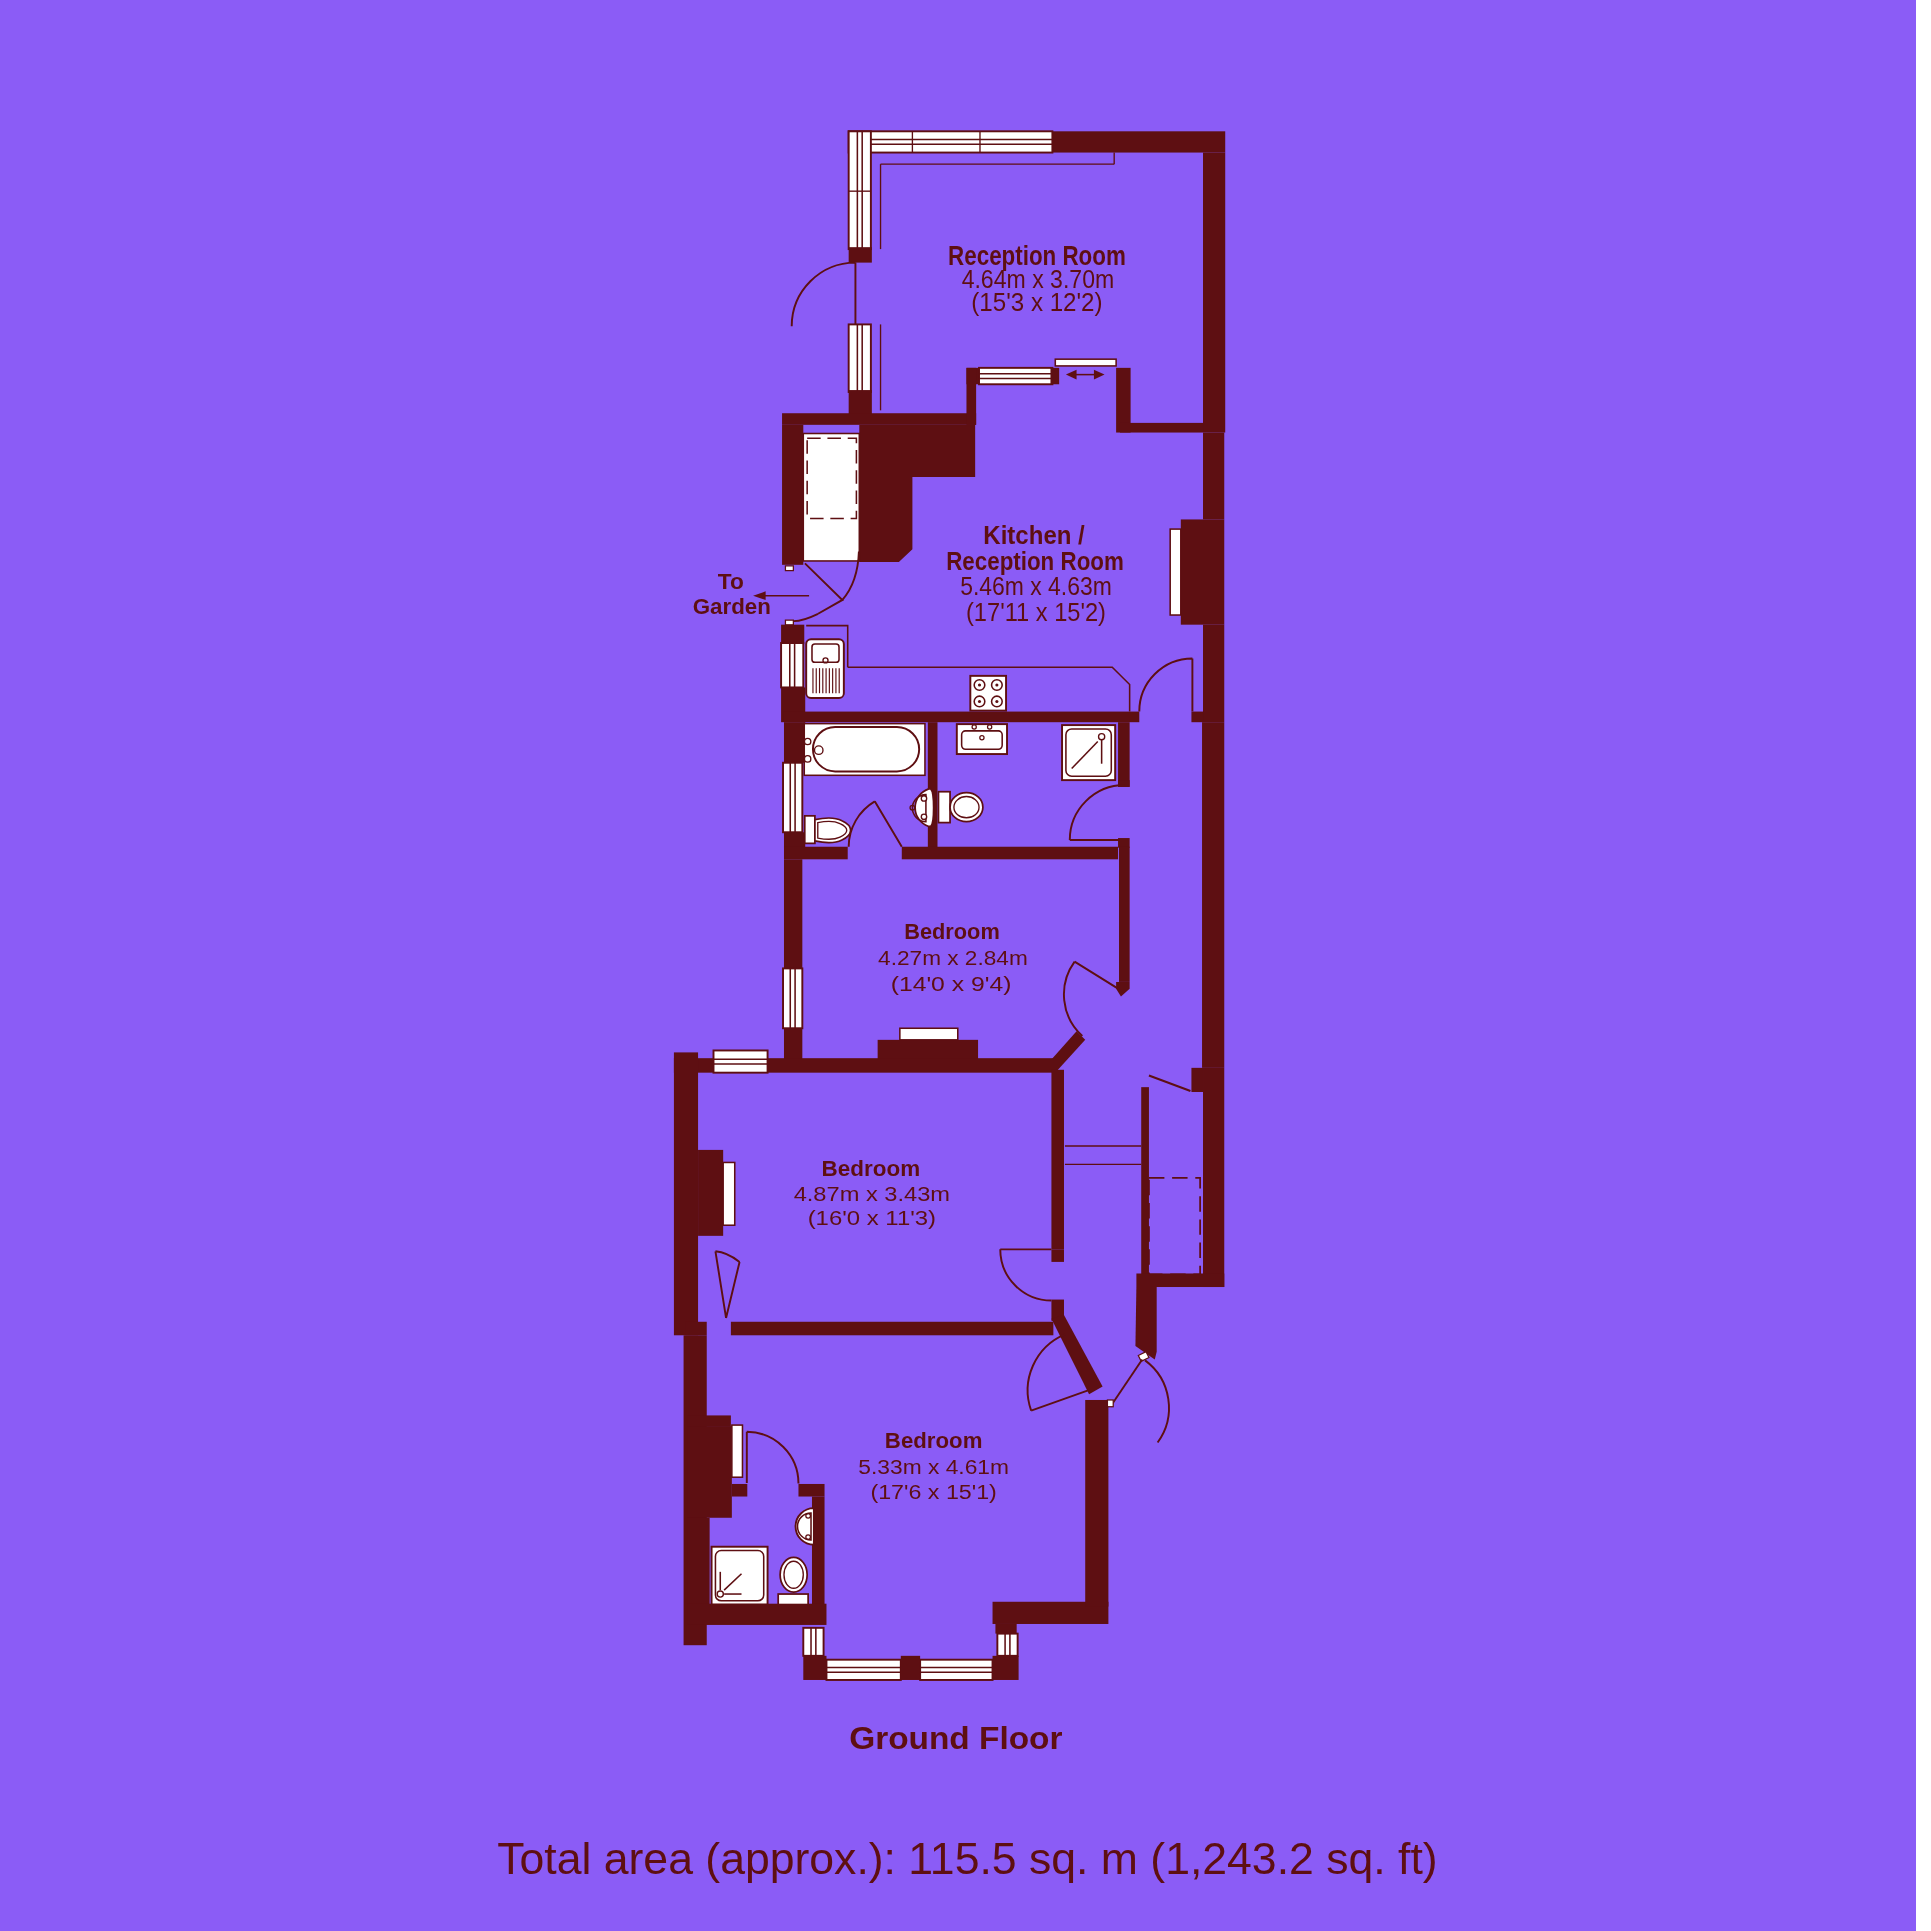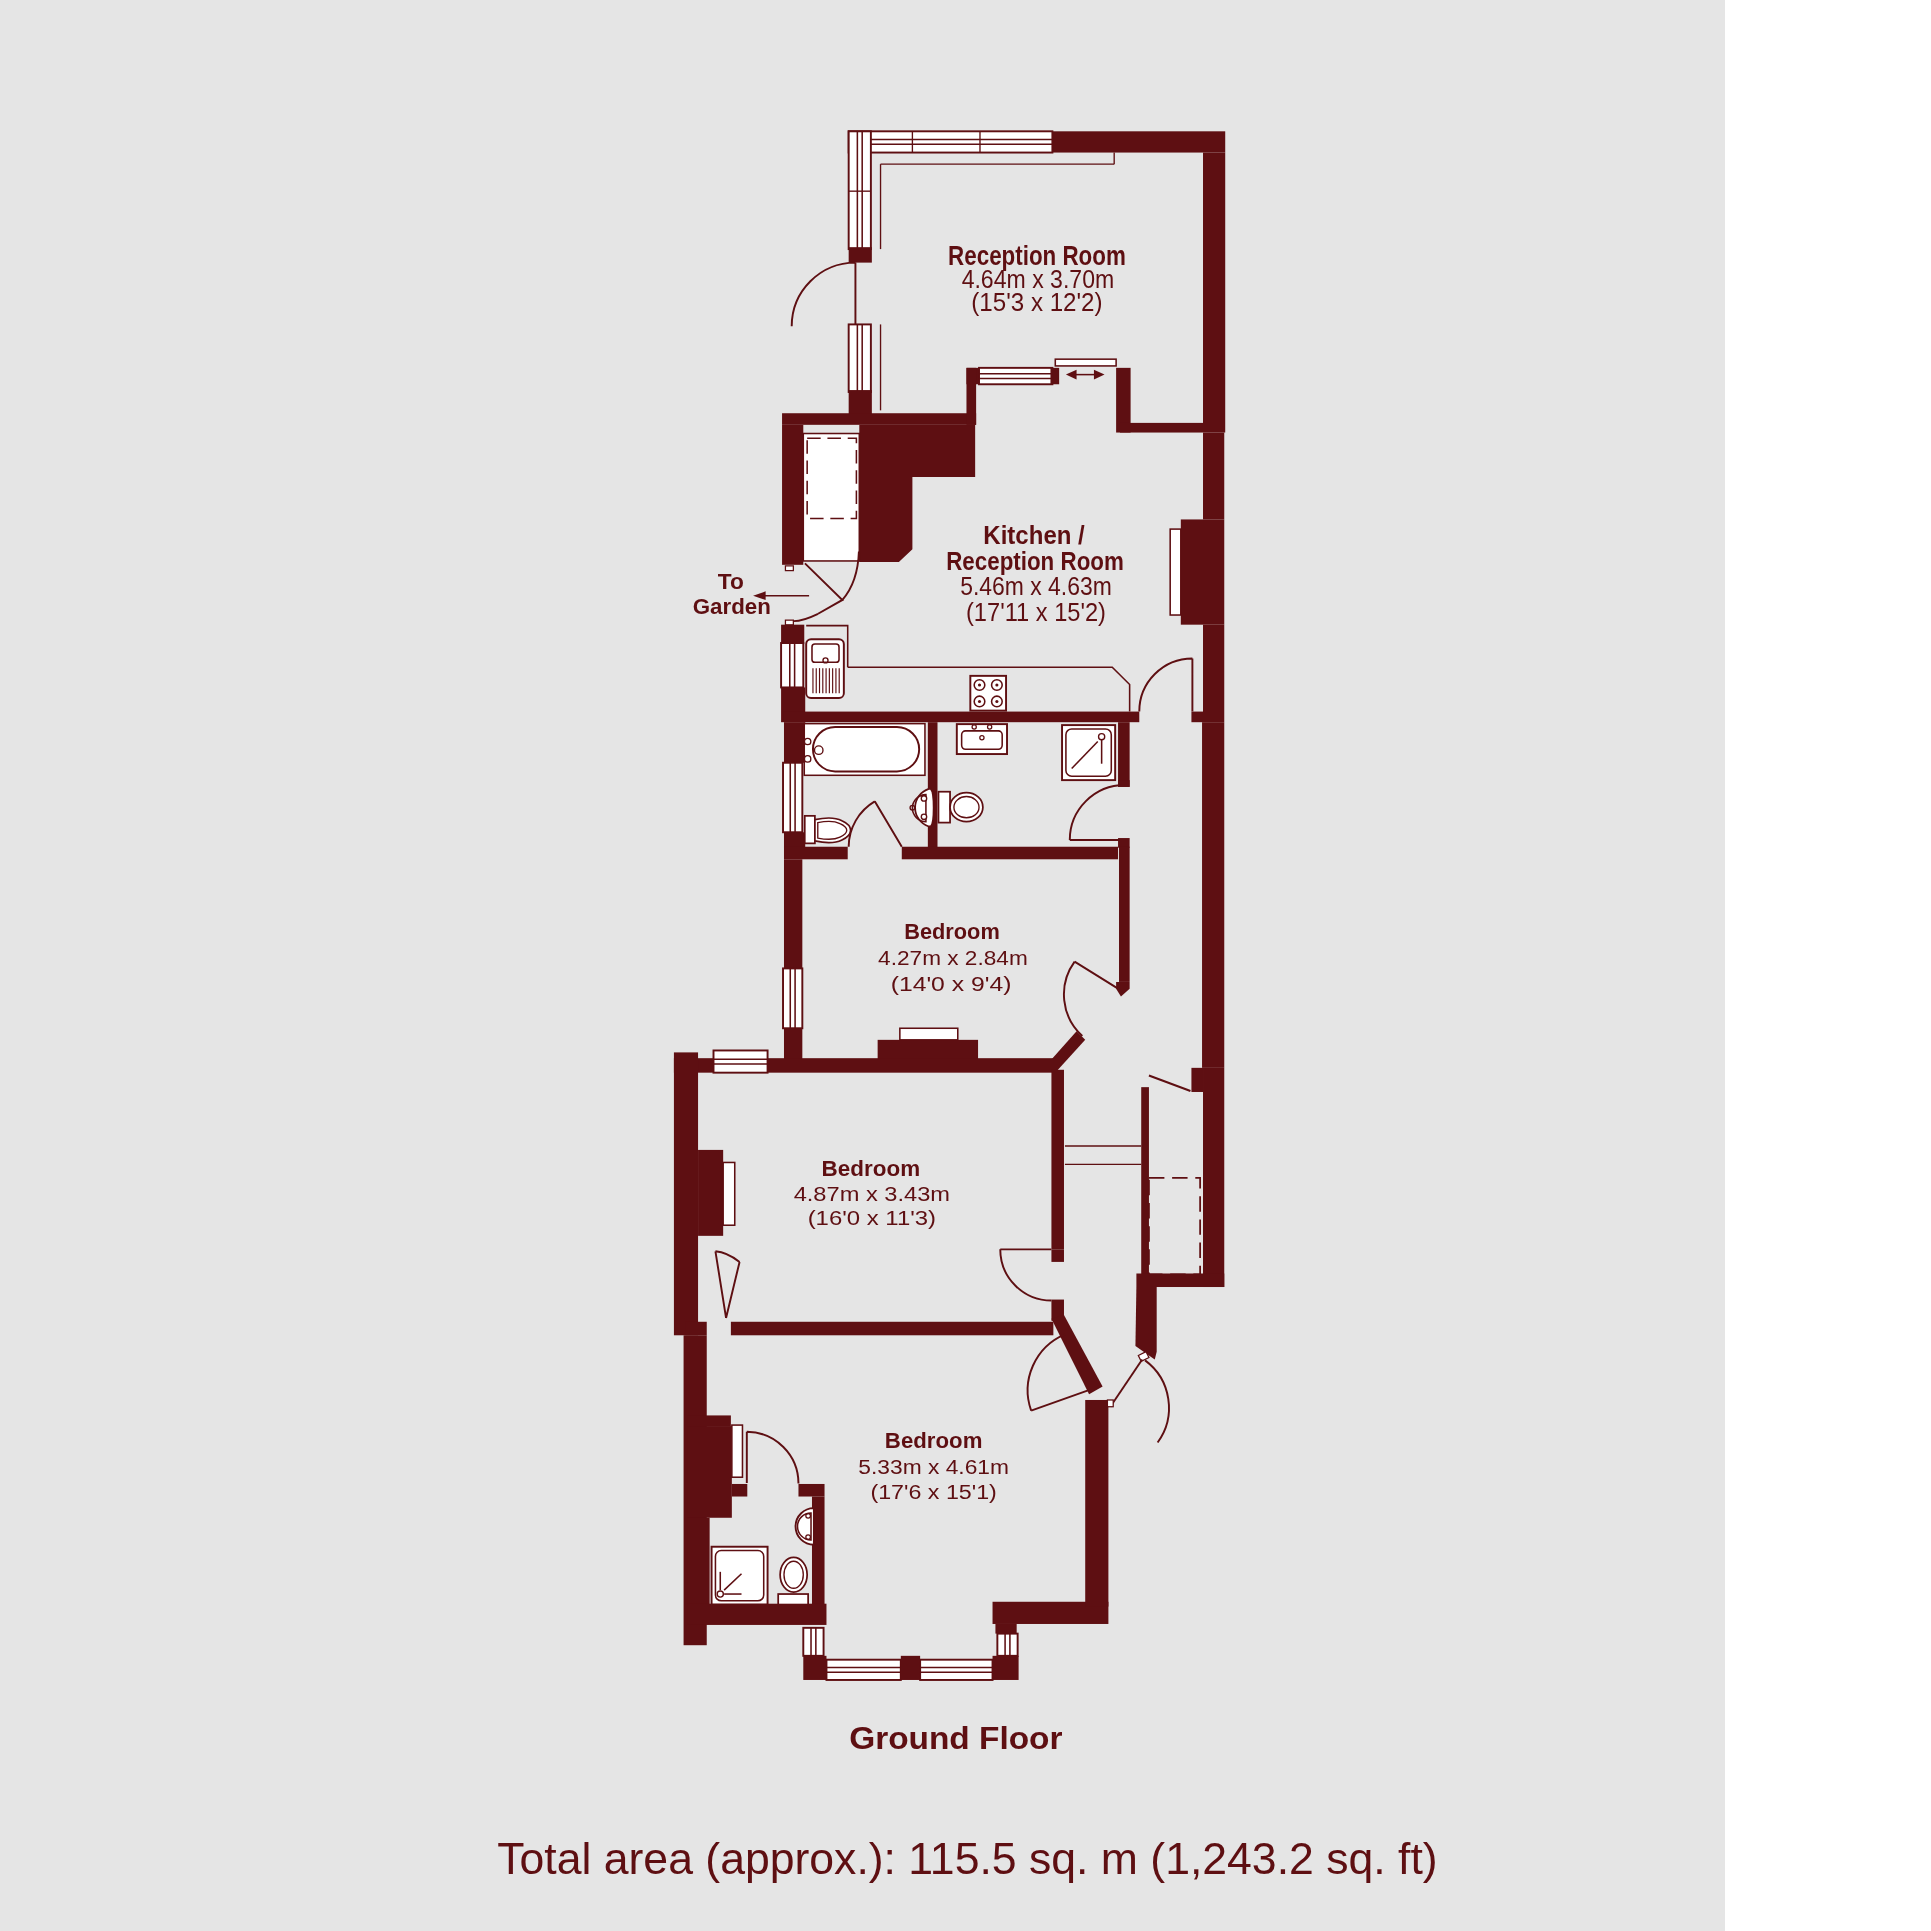--- a/index.html
+++ b/index.html
@@ -1,16 +1,16 @@
 <!DOCTYPE html>
 <html><head>
 <meta charset="utf-8">
 <style>
   html,body{margin:0;padding:0;background:#ffffff;}
-  #page{width:1725px;height:1931px;position:relative;background:#e5e5e5;}
+  #page{width:1916px;height:1931px;position:relative;background:#8b5cf6;}
   svg{display:block;}
   text{font-family:"Liberation Sans", sans-serif; fill:#5e0f12;}
   .rn{font-weight:bold;font-size:28px;}
   .dm{font-size:27px;}
   .rn2{font-weight:bold;font-size:26px;}
   .dm2{font-size:26px;}
   .bn{font-weight:bold;font-size:22px;}
   .bd{font-size:21px;}
   .tg{font-weight:bold;font-size:23px;}
   .gf{font-weight:bold;font-size:33px;}

